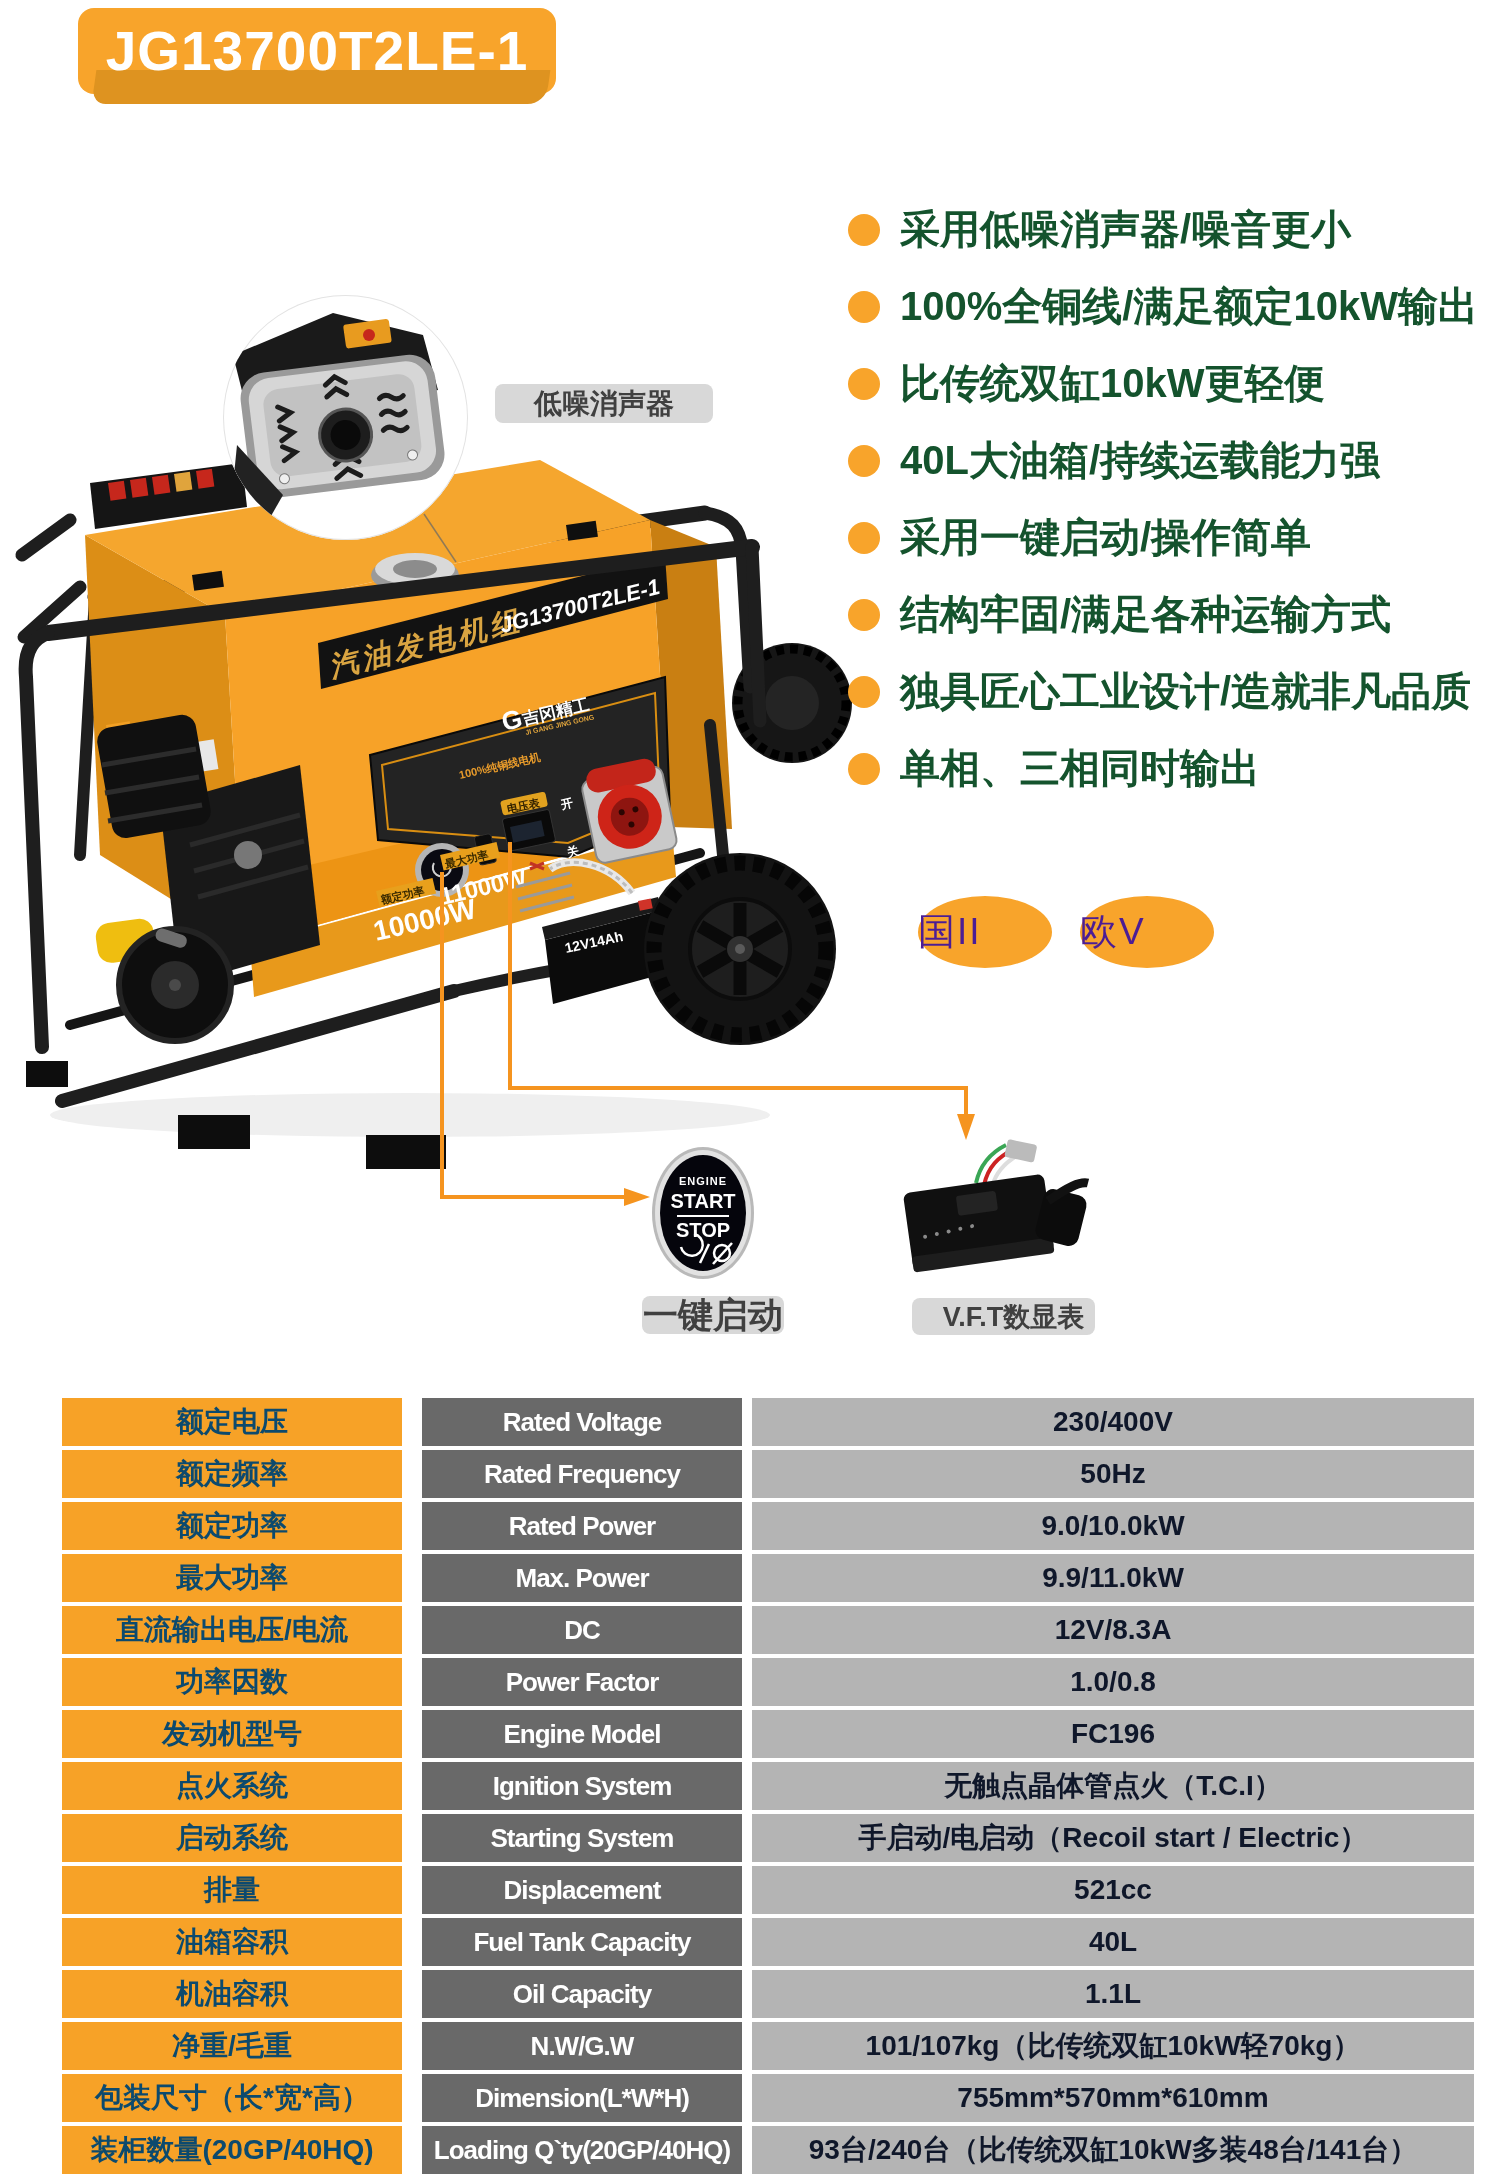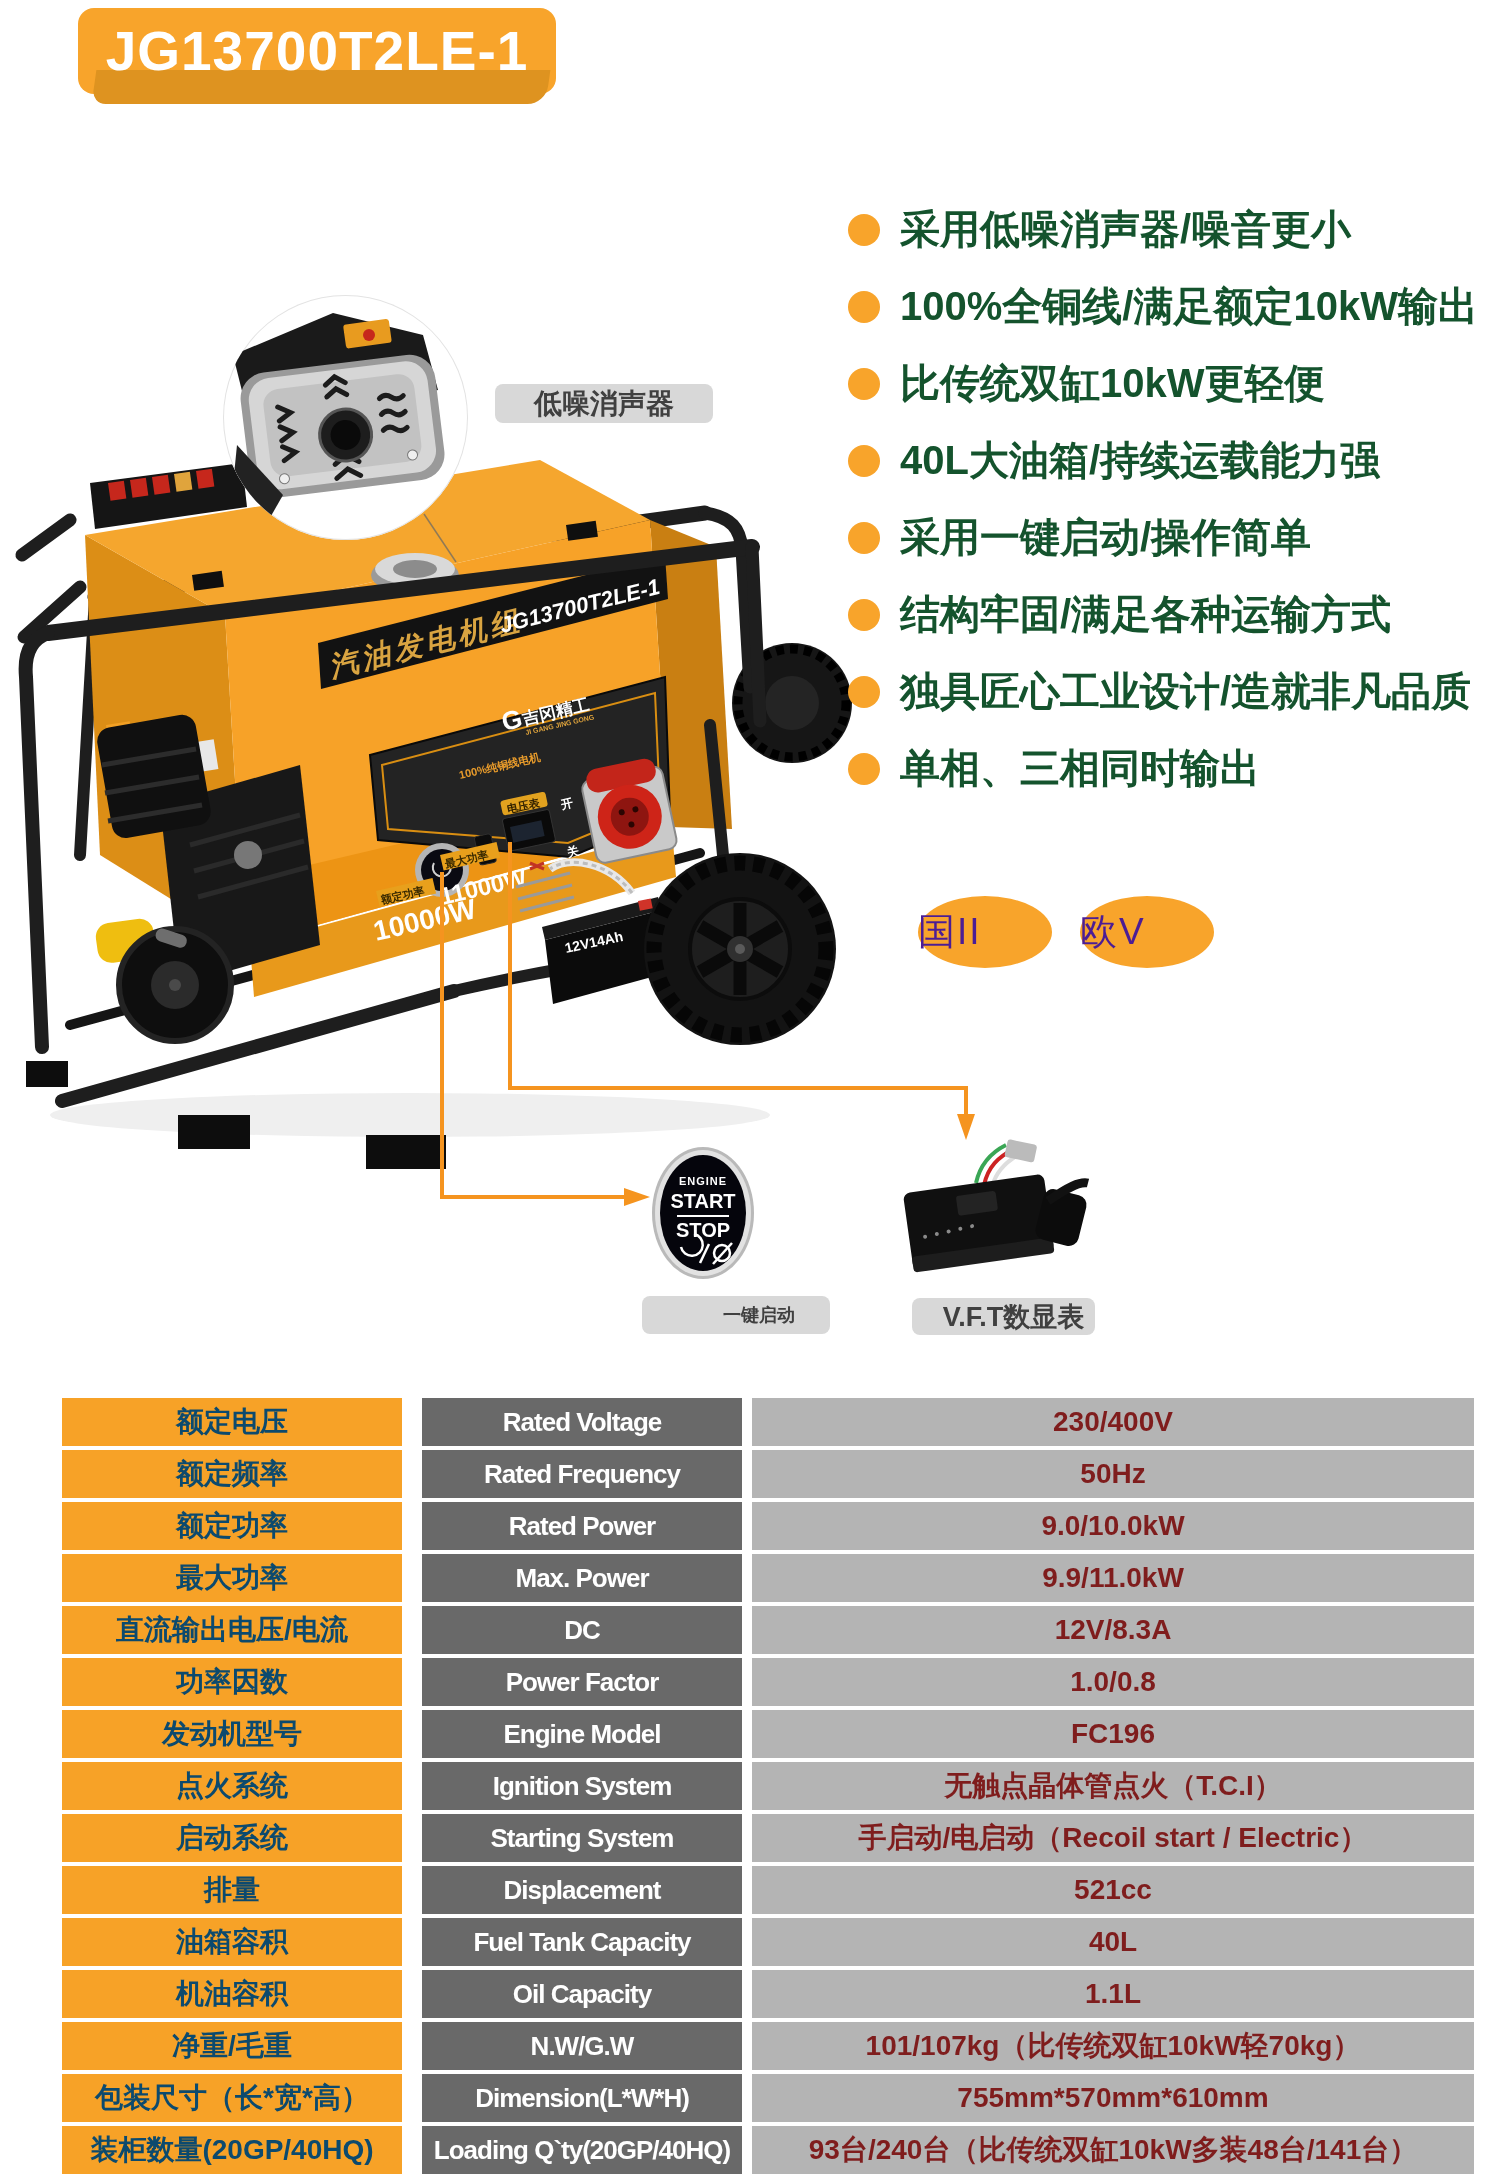--- a/index.html
+++ b/index.html
@@ -23,41 +23,41 @@
   
   .em-badge{width:134px;height:72px;border-radius:50%;background:#F8A42B;color:#4c1d95;
     display:flex;align-items:center;justify-content:flex-start;font-size:37px;font-weight:400;
     letter-spacing:2px;z-index:4;}
   .em1{left:918px;top:896px;} .em2{left:1080px;top:896px;}
 
   
   .callout-label{background:#D8D8D8;color:#404040;font-weight:900;display:flex;
     align-items:center;justify-content:center;z-index:6;border-radius:8px;}
   .lbl-muffler{left:495px;top:384px;width:218px;height:39px;font-size:28px;}
-  .lbl-start{left:642px;top:1296px;width:142px;height:38px;font-size:18px;padding-left:46px;}
+  .lbl-start{left:642px;top:1296px;width:142px;height:38px;font-size:35px;}
   .lbl-vft{left:912px;top:1298px;width:163px;height:37px;font-size:27px;padding-left:20px;}
 
   
   .inset-circle{left:223px;top:295px;width:245px;height:245px;border-radius:50%;
     background:#fff;overflow:hidden;z-index:5;box-shadow:0 0 0 1px #e3e3e3 inset;}
 
   
   .gen-stage{left:10px;top:425px;width:850px;height:745px;z-index:1;}
   .overlay-stage{left:0;top:0;width:1507px;height:2179px;z-index:3;pointer-events:none;}
   .btn-stage{left:650px;top:1145px;width:106px;height:136px;z-index:4;}
   .vft-stage{left:890px;top:1135px;width:210px;height:150px;z-index:4;}
 
   
   .spec-table{left:62px;top:1398px;width:1412px;display:flex;flex-direction:column;gap:4px;z-index:4;}
   .spec-row{display:flex;height:48px;}
   .spec-row .cell{display:flex;align-items:center;justify-content:center;
     font-weight:800;white-space:nowrap;}
   .cell-cn{width:340px;margin-right:20px;background:#F7A227;color:#0c4a6e;font-size:28px;}
   .cell-en{width:320px;margin-right:10px;background:#696969;color:#fff;font-size:26px;letter-spacing:-1px;}
-  .cell-val{flex:1;background:#B4B4B4;color:#7f1d1d;font-size:28px;text-align:right;}
+  .cell-val{flex:1;background:#B4B4B4;color:#0f172a;font-size:28px;text-align:right;}
 </style>
 </head>
 <body>
 
 <div class="abs title-badge">
   <span>JG13700T2LE-1</span>
 </div>
 
 <svg class="abs gen-stage" viewBox="0 0 850 745">
 

